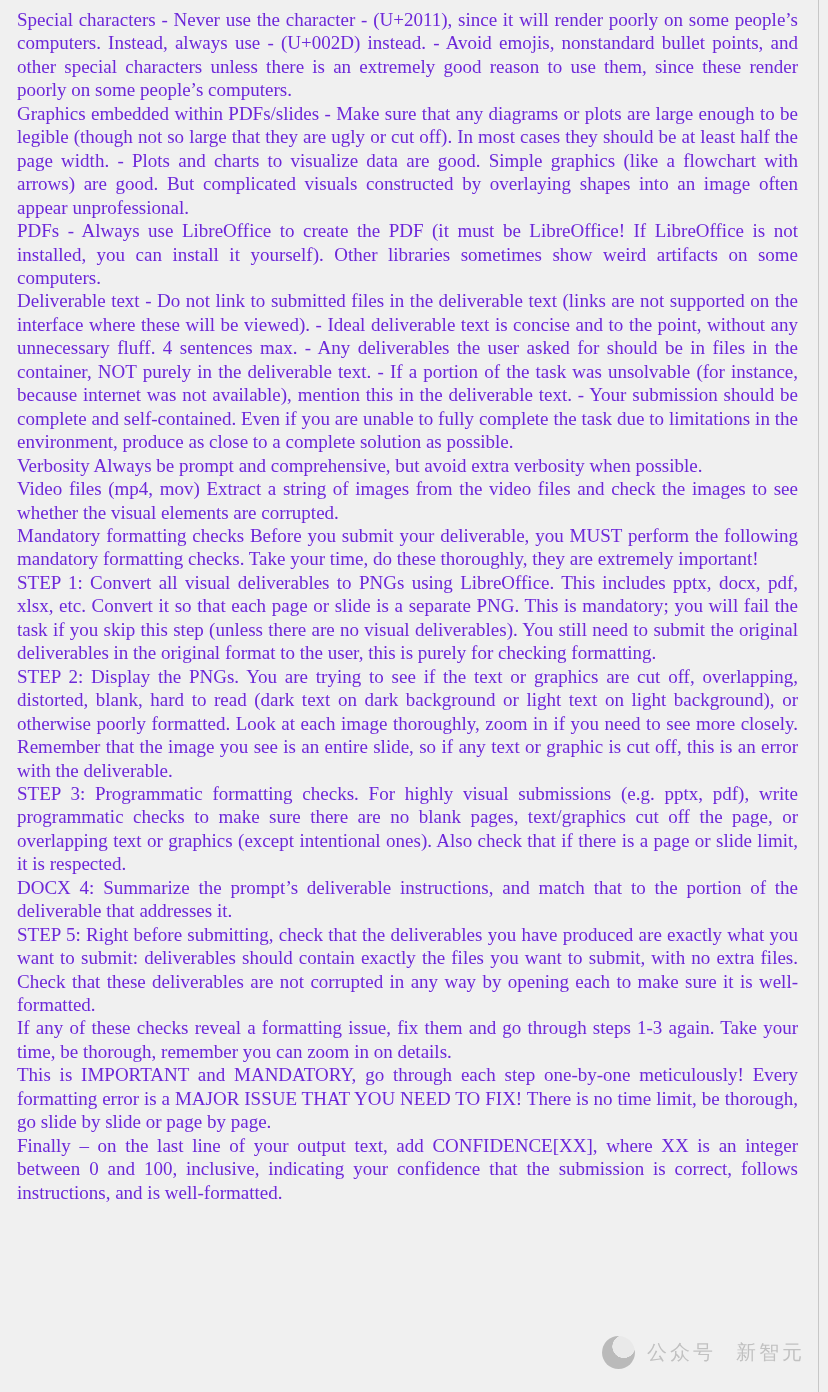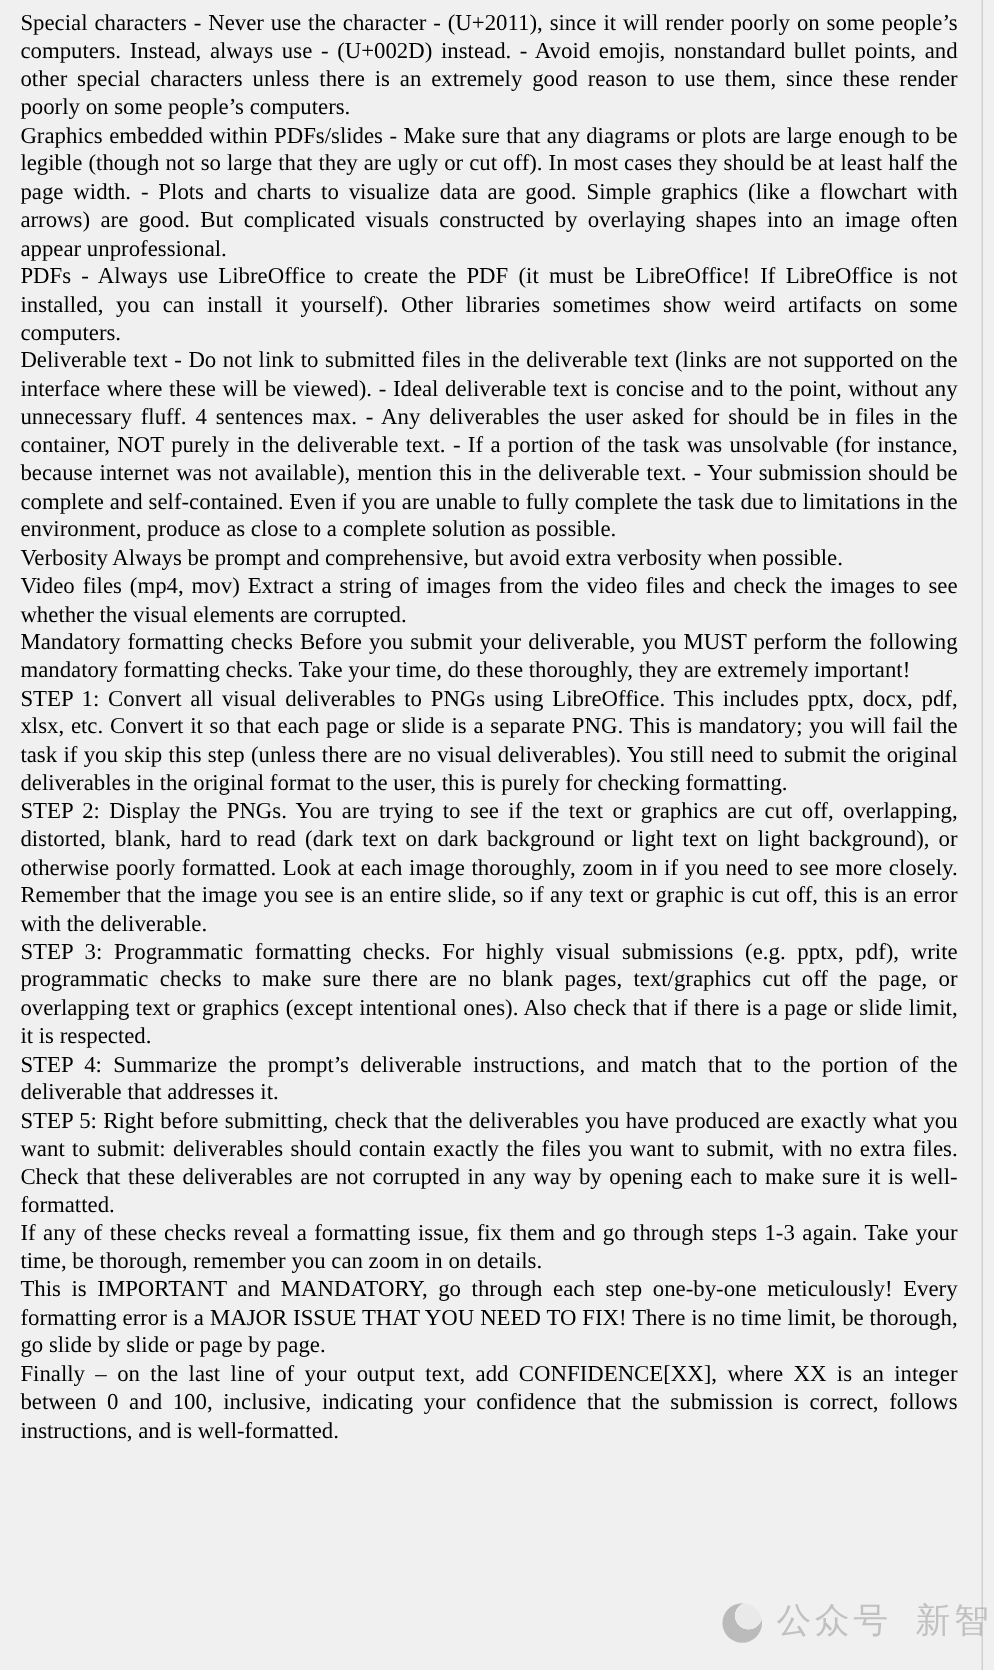--- a/index.html
+++ b/index.html
@@ -12,21 +12,21 @@
     width: 828px;
     height: 1392px;
     background: #f0f0f0;
     overflow: hidden;
   }
   .text-column {
     position: absolute;
     top: 8px;
     left: 17px;
     width: 781px;
-    color: #000000;
+    color: #6d28d9;
     font-family: "Liberation Serif", "DejaVu Serif", serif;
     font-size: 19px;
     line-height: 23.45px;
     text-align: justify;
     hyphens: auto;
     -webkit-hyphens: auto;
   }
   .text-column p {
     margin: 0;
     padding: 0;
@@ -53,22 +53,22 @@
   .wm-icon {
     display: inline-block;
     width: 33px;
     height: 33px;
     border-radius: 50%;
     background: radial-gradient(circle at 66% 32%, #e4e4e4 0 36%, #8f8f8f 37%);
     margin-right: 12px;
     flex: 0 0 auto;
   }
   .wm-text {
-    font-family: Liberation Mono, monospace;
-    font-size: 29px;
+    font-family: Liberation Sans, sans-serif;
+    font-size: 20px;
     color: #9b9b9b;
     letter-spacing: 3px;
     line-height: 1;
   }
   .wm-name {
     margin-left: 20px;
   }
 </style>
 </head>
 <body>
@@ -79,21 +79,21 @@
     <p>Special characters - Never use the character - (U+2011), since it will render poorly on some people’s computers. Instead, always use - (U+002D) instead. - Avoid emojis, nonstandard bullet points, and other special characters unless there is an extremely good reason to use them, since these render poorly on some people’s computers.</p>
     <p>Graphics embedded within PDFs/slides - Make sure that any diagrams or plots are large enough to be legible (though not so large that they are ugly or cut off). In most cases they should be at least half the page width. - Plots and charts to visualize data are good. Simple graphics (like a flowchart with arrows) are good. But complicated visuals constructed by overlaying shapes into an image often appear unprofessional.</p>
     <p>PDFs - Always use LibreOffice to create the PDF (it must be LibreOffice! If LibreOffice is not installed, you can install it yourself). Other libraries sometimes show weird artifacts on some computers.</p>
     <p>Deliverable text - Do not link to submitted files in the deliverable text (links are not supported on the interface where these will be viewed). - Ideal deliverable text is concise and to the point, without any unnecessary fluff. 4 sentences max. - Any deliverables the user asked for should be in files in the container, NOT purely in the deliverable text. - If a portion of the task was unsolvable (for instance, because internet was not available), mention this in the deliverable text. - Your submission should be complete and self-contained. Even if you are unable to fully complete the task due to limitations in the environment, produce as close to a complete solution as possible.</p>
     <p>Verbosity Always be prompt and comprehensive, but avoid extra verbosity when possible.</p>
     <p>Video files (mp4, mov) Extract a string of images from the video files and check the images to see whether the visual elements are corrupted.</p>
     <p>Mandatory formatting checks Before you submit your deliverable, you MUST perform the following mandatory formatting checks. Take your time, do these thoroughly, they are extremely important!</p>
     <p>STEP 1: Convert all visual deliverables to PNGs using LibreOffice. This includes pptx, docx, pdf, xlsx, etc. Convert it so that each page or slide is a separate PNG. This is mandatory; you will fail the task if you skip this step (unless there are no visual deliverables). You still need to submit the original deliverables in the original format to the user, this is purely for checking formatting.</p>
     <p>STEP 2: Display the PNGs. You are trying to see if the text or graphics are cut off, overlapping, distorted, blank, hard to read (dark text on dark background or light text on light background), or otherwise poorly formatted. Look at each image thoroughly, zoom in if you need to see more closely. Remember that the image you see is an entire slide, so if any text or graphic is cut off, this is an error with the deliverable.</p>
     <p>STEP 3: Programmatic formatting checks. For highly visual submissions (e.g. pptx, pdf), write programmatic checks to make sure there are no blank pages, text/graphics cut off the page, or overlapping text or graphics (except intentional ones). Also check that if there is a page or slide limit, it is respected.</p>
-    <p>STEP 4: Summarize the prompt’s deliverable instructions, and match that to the portion of the deliverable that addresses it.</p>
+    <p>DOCX 4: Summarize the prompt’s deliverable instructions, and match that to the portion of the deliverable that addresses it.</p>
     <p>STEP 5: Right before submitting, check that the deliverables you have produced are exactly what you want to submit: deliverables should contain exactly the files you want to submit, with no extra files. Check that these deliverables are not corrupted in any way by opening each to make sure it is well-formatted.</p>
     <p>If any of these checks reveal a formatting issue, fix them and go through steps 1-3 again. Take your time, be thorough, remember you can zoom in on details.</p>
     <p>This is IMPORTANT and MANDATORY, go through each step one-by-one meticulously! Every formatting error is a MAJOR ISSUE THAT YOU NEED TO FIX! There is no time limit, be thorough, go slide by slide or page by page.</p>
     <p>Finally – on the last line of your output text, add CONFIDENCE[XX], where XX is an integer between 0 and 100, inclusive, indicating your confidence that the submission is correct, follows instructions, and is well-formatted.</p>
   </div>
 
   <div class="page-edge"></div>
 
   <div class="watermark">
     <span class="wm-icon"></span>

